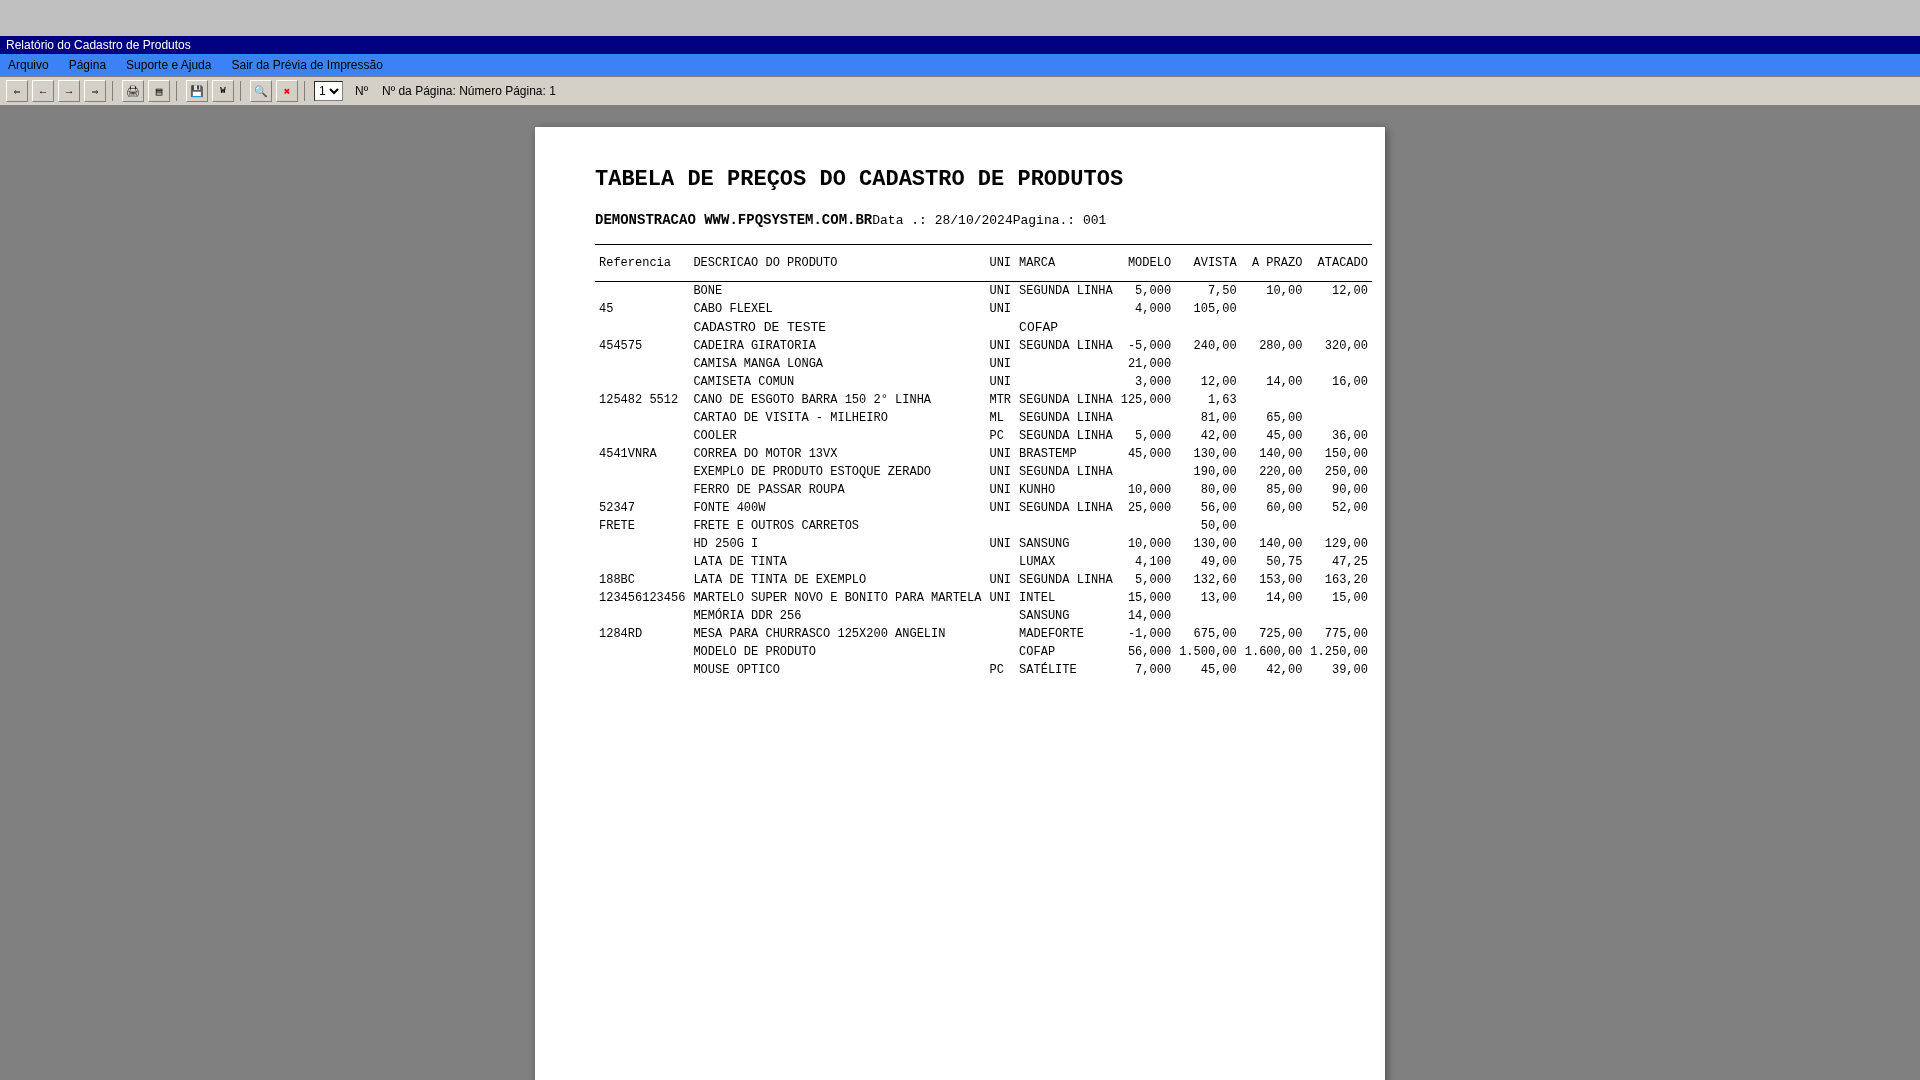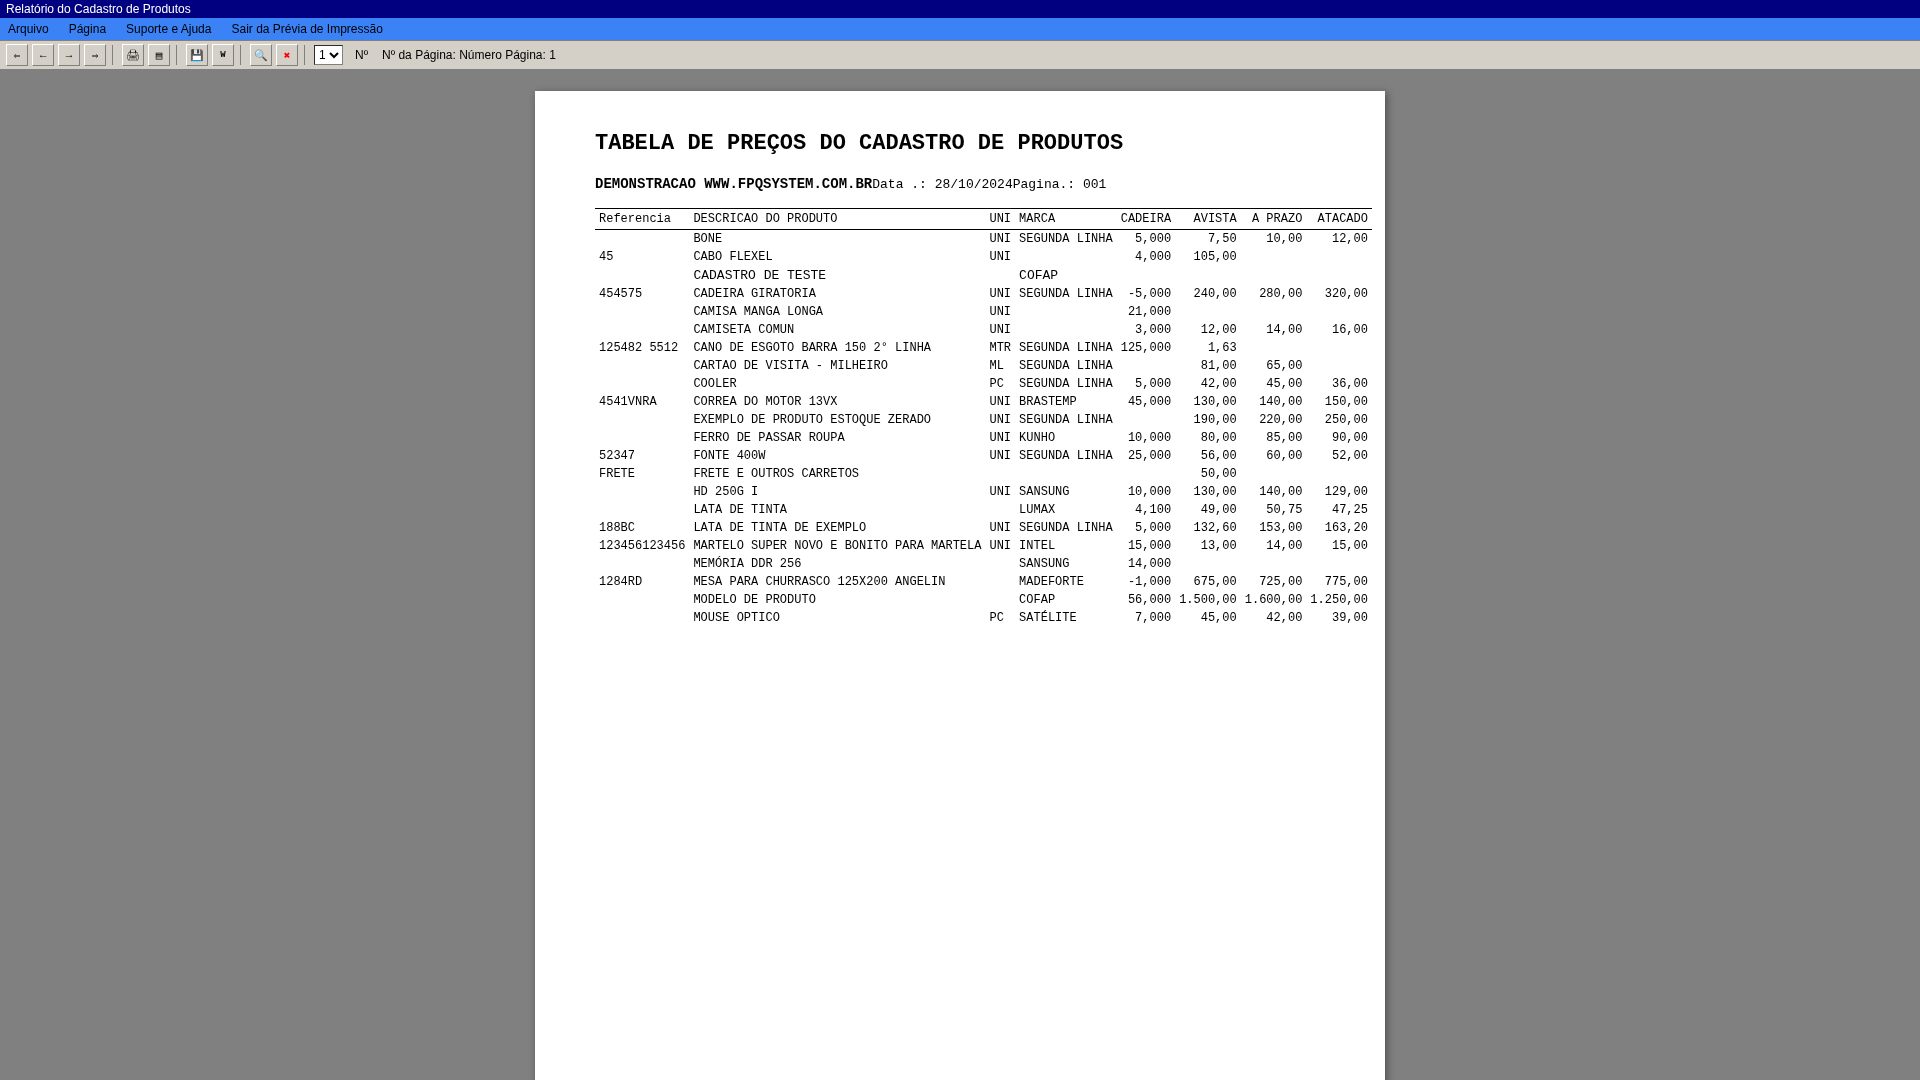--- a/index.html
+++ b/index.html
@@ -5,20 +5,21 @@
     * { margin: 0; padding: 0; box-sizing: border-box; }
     body { font-family: 'Courier New', Courier, monospace; font-size: 13px; background: #c0c0c0; color: #000; }
 
     
     #titlebar {
       background: #000080;
       color: #fff;
       padding: 2px 6px;
       font-size: 12px;
       font-family: 'Segoe UI', Arial, sans-serif;
+      margin-top: 36px;
     }
 
     
     #menubar {
       background: #3b82f6;
       padding: 2px 4px;
       font-family: 'Segoe UI', Arial, sans-serif;
       font-size: 12px;
       border-bottom: 1px solid #808080;
       display: flex;
@@ -94,21 +95,21 @@
     .report-table {
       width: 100%;
       border-collapse: collapse;
       font-size: 12px;
     }
     .report-table thead tr {
       border-top: 1px solid #000;
       border-bottom: 1px solid #000;
     }
     .report-table thead th {
-      padding: 3px 4px;
+      padding: 11px 4px;
       text-align: left;
       font-weight: normal;
       font-family: 'Courier New', Courier, monospace;
       white-space: nowrap;
     }
     .report-table thead th.right { text-align: right; }
     .report-table tbody tr td {
       padding: 2px 4px;
       font-family: 'Courier New', Courier, monospace;
       white-space: nowrap;
@@ -171,21 +172,21 @@
       </div>
     </div>
 
     <table class="report-table">
       <thead>
         <tr>
           <th>Referencia</th>
           <th>DESCRICAO DO PRODUTO</th>
           <th>UNI</th>
           <th>MARCA</th>
-          <th class="right">CADEIRA</th>
+          <th class="right">MODELO</th>
           <th class="right">AVISTA</th>
           <th class="right">A PRAZO</th>
           <th class="right">ATACADO</th>
         </tr>
       </thead>
       <tbody id="table-body">
 
       <tr style="font-size: 12px;">
             <td></td>
             <td>BONE</td>

